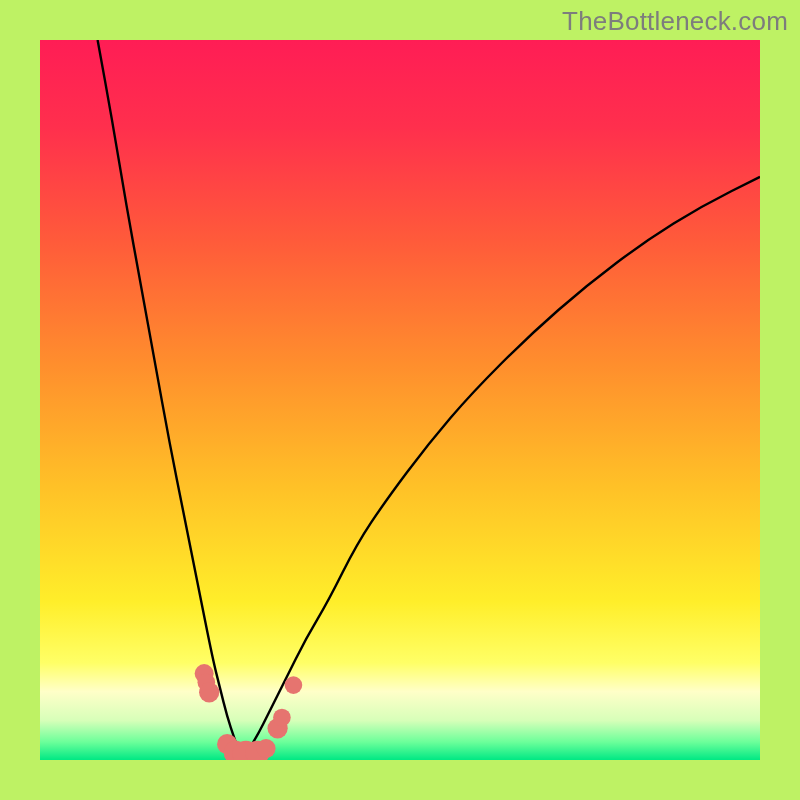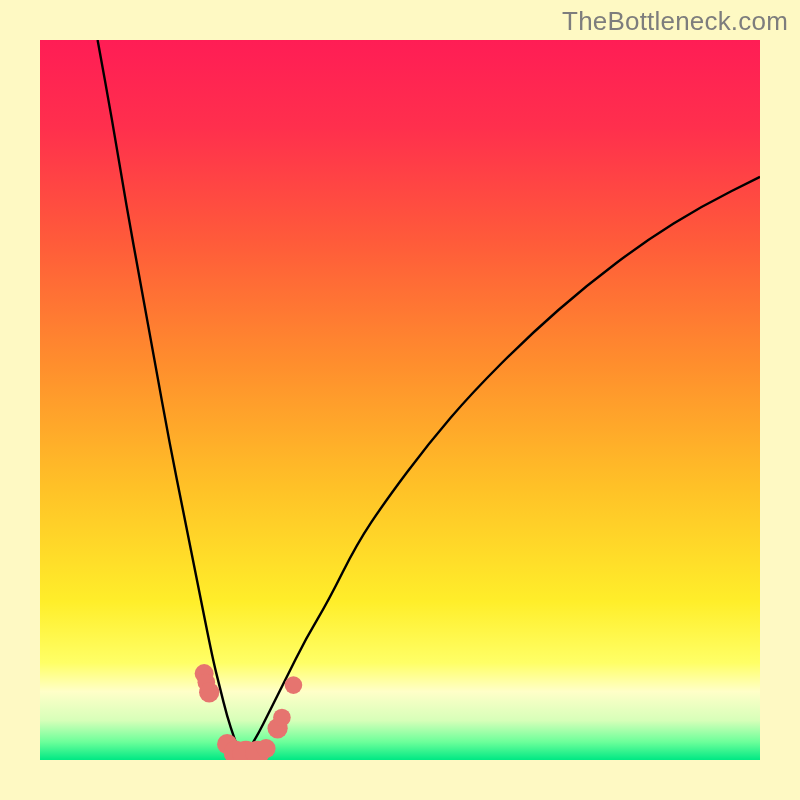--- a/index.html
+++ b/index.html
@@ -10,21 +10,21 @@
     overflow: hidden;
     background: #000;
     font-family: Arial, Helvetica, sans-serif;
   }
   .frame {
     position: absolute;
     left: 0;
     top: 0;
     width: 800px;
     height: 800px;
-    background: #fef9c3;
+    background: #bef264;
   }
   .plot-area {
     position: absolute;
     left: 40px;
     top: 40px;
     width: 720px;
     height: 720px;
     overflow: hidden;
   }
   .gradient {

